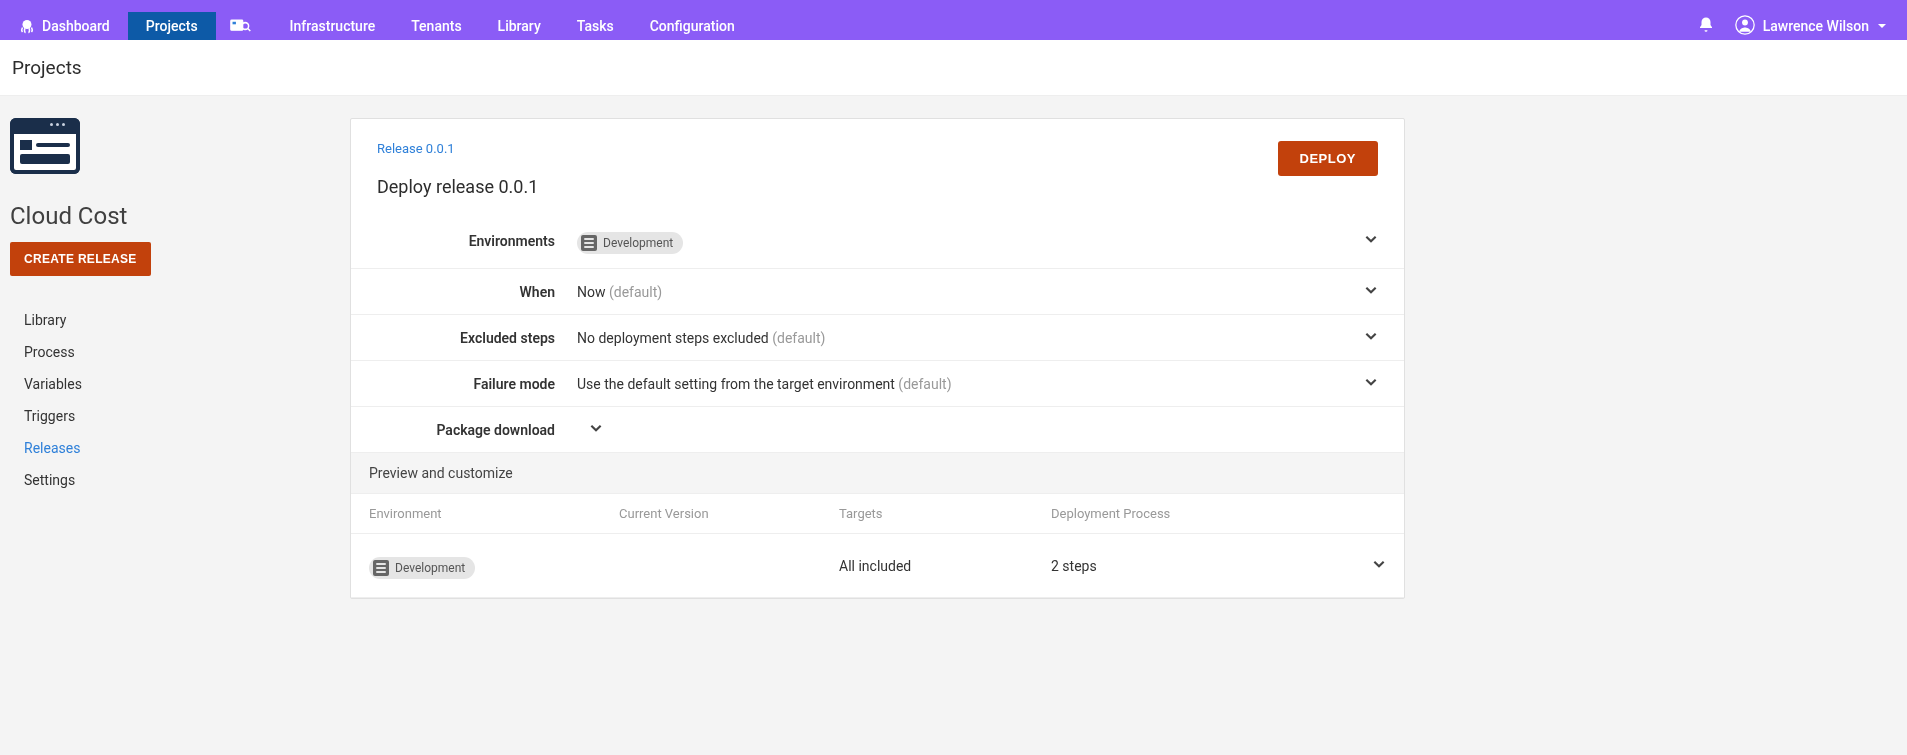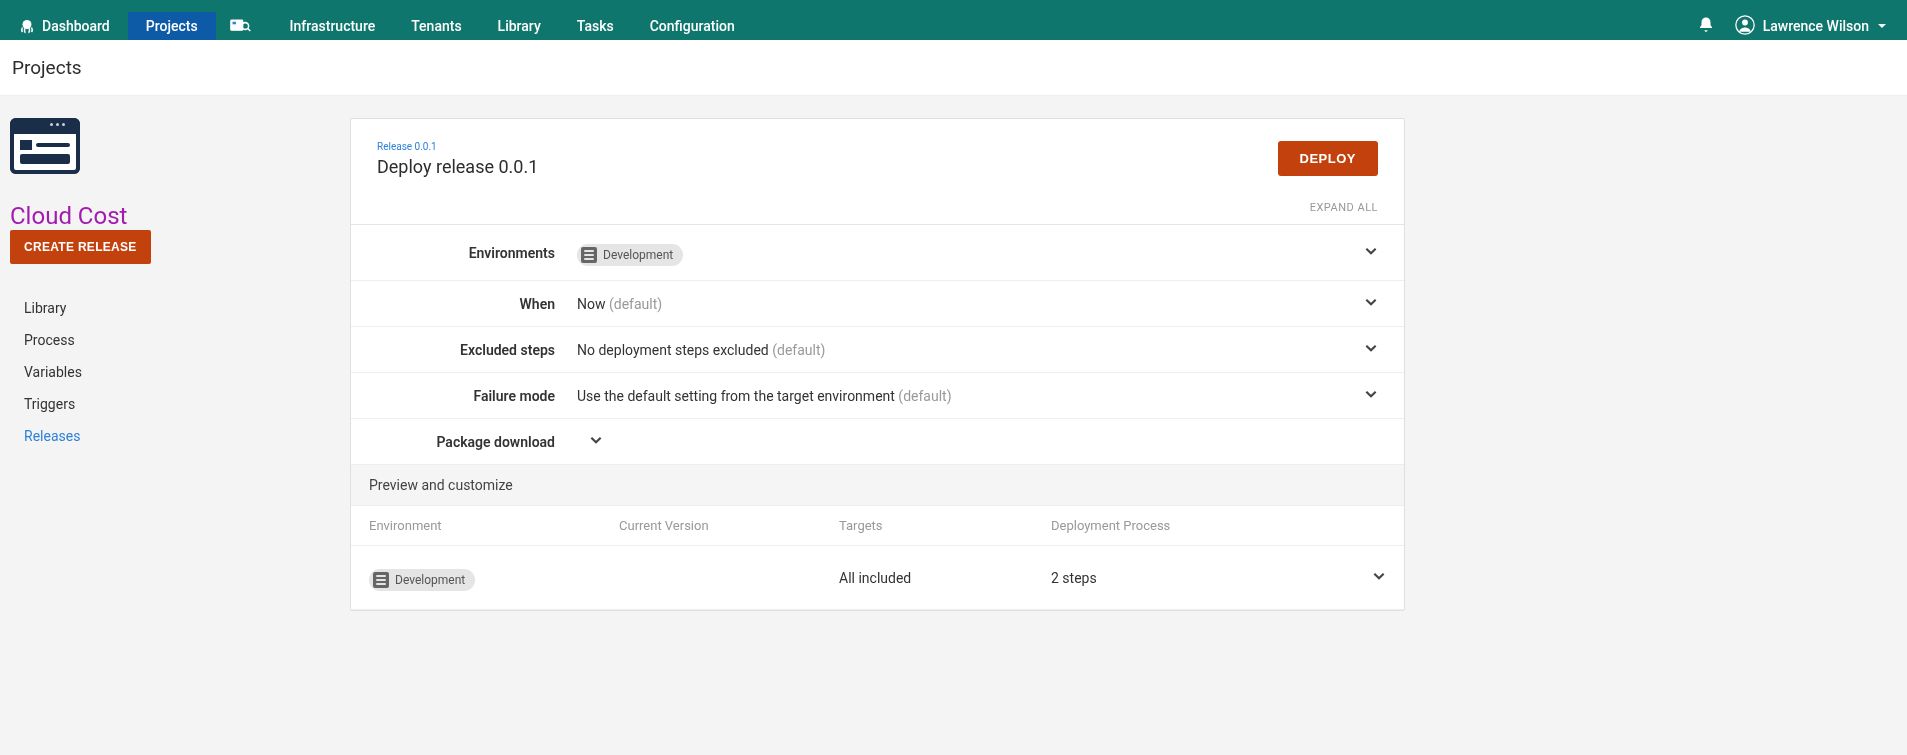--- a/index.html
+++ b/index.html
@@ -3,21 +3,21 @@
 <meta charset="utf-8">
 <style>
 * { margin: 0; padding: 0; box-sizing: border-box; }
 body {
   font-family: -apple-system, BlinkMacSystemFont, "Segoe UI", Roboto, "Helvetica Neue", Arial, sans-serif;
   background: #f4f4f4;
   color: #333;
   font-size: 14px;
 }
 .topnav {
-  background: #0f766e;
+  background: #8b5cf6;
   height: 40px;
   display: flex;
   align-items: center;
   color: #fff;
   padding: 12px 0 0 0;
 }
 .topnav-left {
   display: flex;
   align-items: center;
   height: 100%;
@@ -95,22 +95,22 @@
   flex: 1; background: #fff; margin: 0; border-radius: 0 0 6px 6px;
   border: 4px solid #1a2e4a; border-top: 2px solid #1a2e4a;
   display: flex; flex-direction: column; gap: 4px; padding: 6px;
 }
 .proj-icon-row1 { display: flex; gap: 4px; align-items: center; }
 .proj-icon-sq { width: 12px; height: 10px; background: #1a2e4a; }
 .proj-icon-ln { flex: 1; height: 4px; background: #1a2e4a; border-radius: 2px; }
 .project-title {
   font-size: 24px;
   font-weight: 400;
-  color: #a21caf;
-  margin-bottom: 0;
+  color: #404040;
+  margin-bottom: 12px;
 }
 .create-btn {
   background: #c2410c;
   color: #fff;
   border: none;
   padding: 10px 14px;
   font-size: 12px;
   font-weight: 600;
   letter-spacing: 0.3px;
   cursor: pointer;
@@ -137,24 +137,24 @@
   max-width: 1055px;
 }
 .panel-header {
   padding: 22px 26px 16px 26px;
   display: flex;
   justify-content: space-between;
   align-items: flex-start;
 }
 .release-link {
   color: #2f80d9;
-  font-size: 10px;
+  font-size: 13px;
   text-decoration: none;
   display: block;
-  margin-bottom: 4px;
+  margin-bottom: 20px;
 }
 .page-title {
   font-size: 18px;
   font-weight: 400;
   color: #2d2d2d;
 }
 .deploy-btn {
   background: #c2410c;
   color: #fff;
   border: none;
@@ -334,32 +334,32 @@
       </div>
     </div>
     <div class="project-title">Cloud Cost</div>
     <button class="create-btn">CREATE RELEASE</button>
     <ul class="sidebar-menu">
       <li>Library</li>
       <li>Process</li>
       <li>Variables</li>
       <li>Triggers</li>
       <li class="active">Releases</li>
+      <li>Settings</li>
     </ul>
   </div>
 
   <div class="main-panel">
     <div class="panel-header">
       <div>
         <a href="#" class="release-link">Release 0.0.1</a>
         <div class="page-title">Deploy release 0.0.1</div>
       </div>
       <button class="deploy-btn">DEPLOY</button>
     </div>
-    <div class="expand-all">EXPAND ALL</div>
 
     <div class="form-row">
       <div class="form-label">Environments</div>
       <div class="form-value">
         <span class="chip">
           <span class="chip-icon">
               <span></span>
               <span></span>
               <span></span>
             </span>

